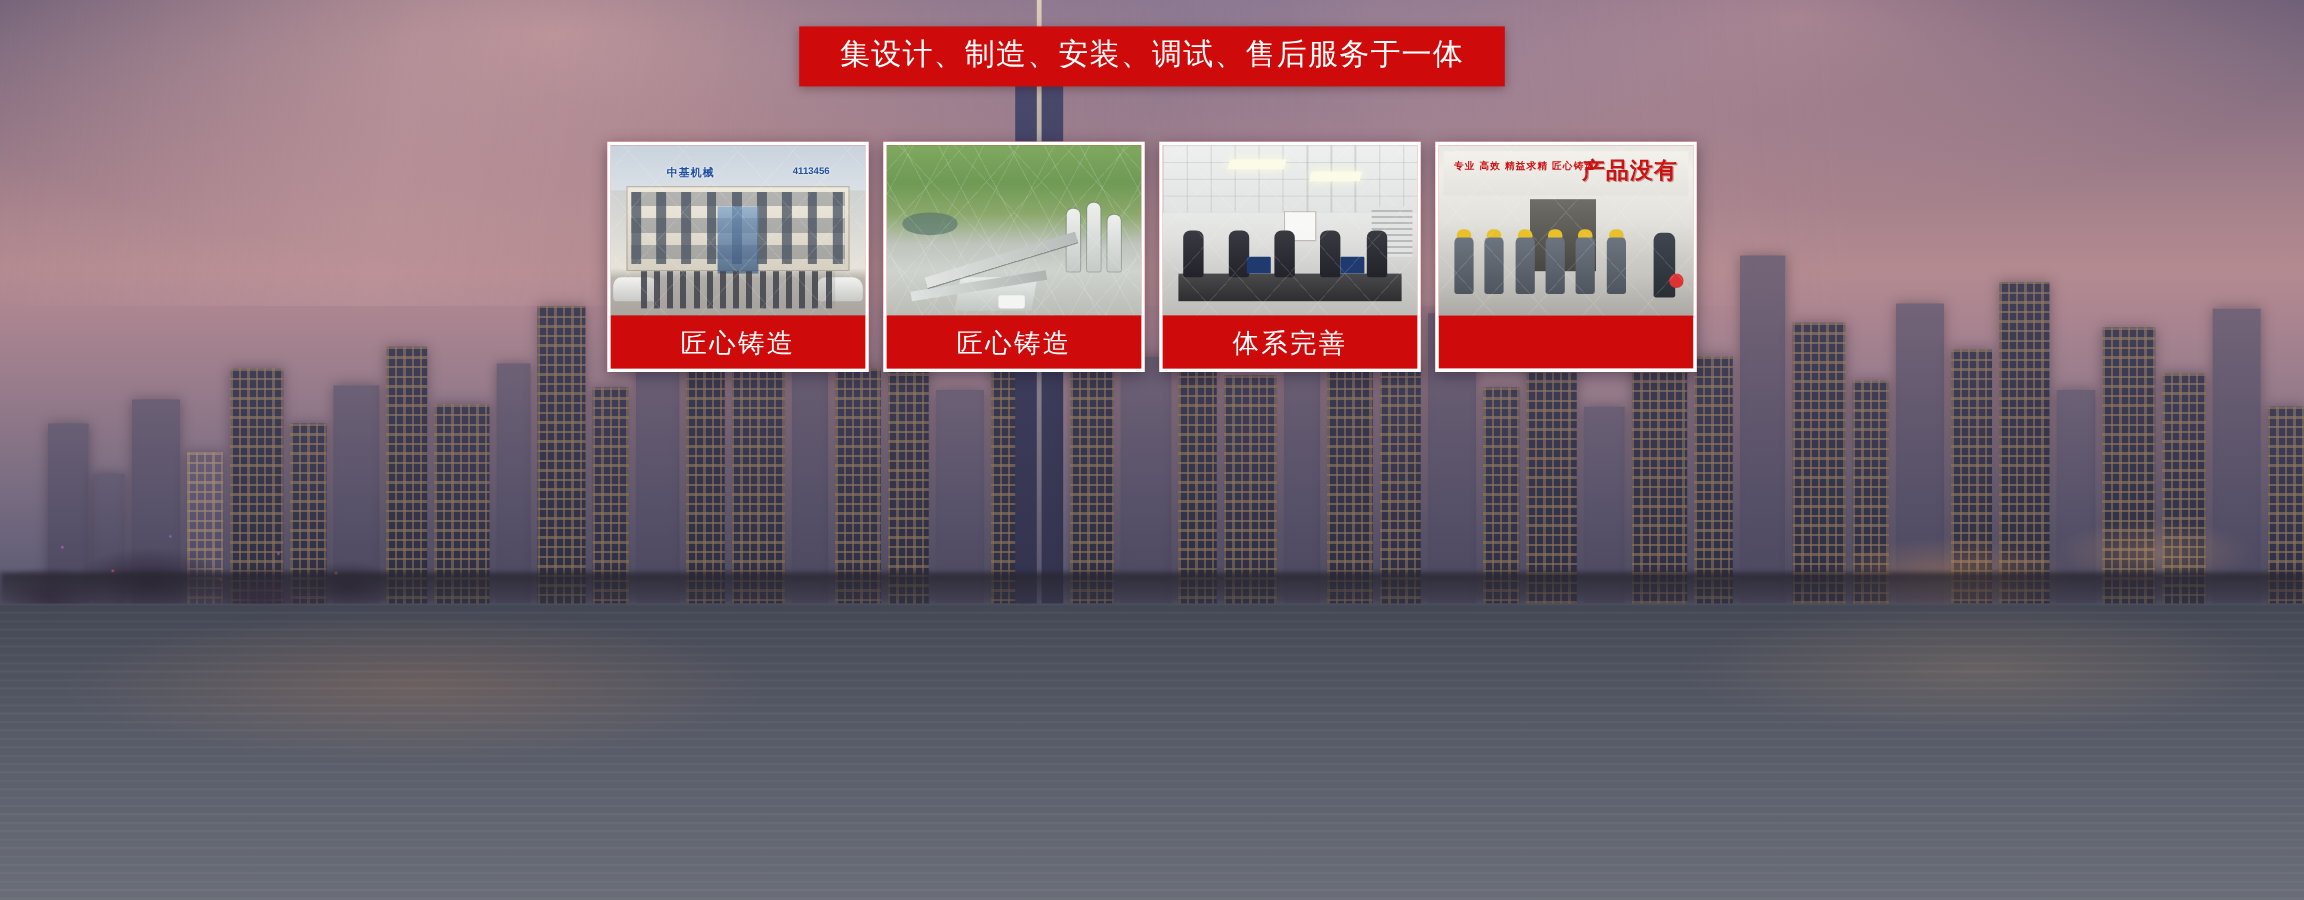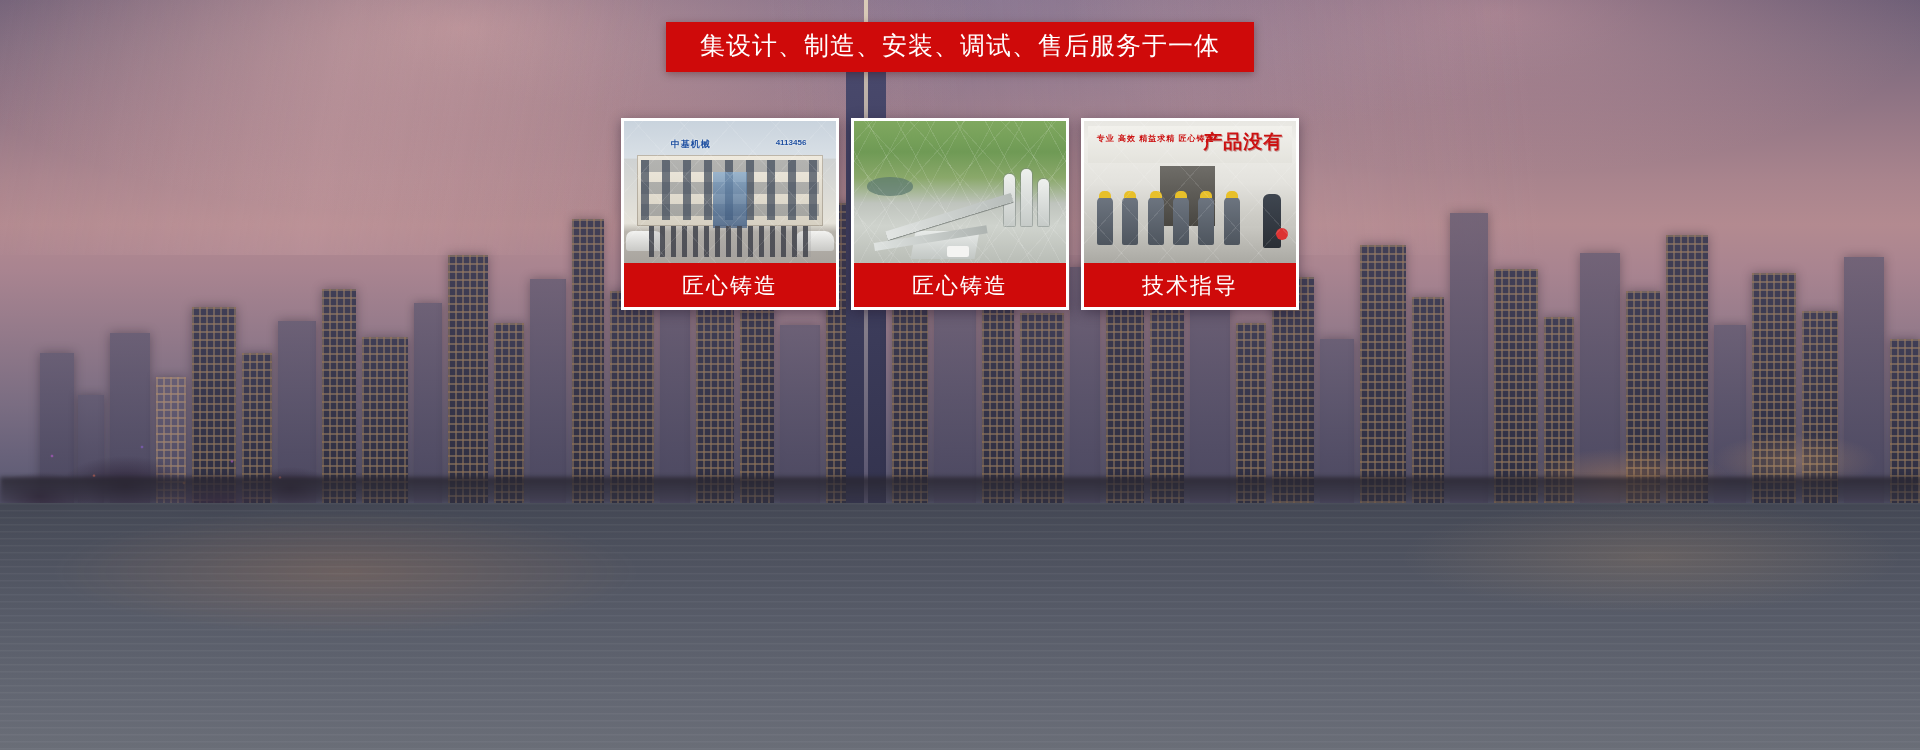--- a/index.html
+++ b/index.html
@@ -478,37 +478,55 @@
           <div class="silo s3"></div>
           <div class="shed"></div>
           <div class="belt"></div>
           <div class="belt2"></div>
           <div class="truck"></div>
           <div class="wm"></div>
         </div>
         <div class="card-caption">匠心铸造</div>
       </div>
 
+      <div class="card">
+        <div class="card-photo ph3">
+          <div class="ceiling"></div>
+          <div class="lamp l1"></div>
+          <div class="lamp l2"></div>
+          <div class="blinds"></div>
+          <div class="wallart"></div>
+          <div class="desk"></div>
+          <div class="person p1"></div>
+          <div class="person p2"></div>
+          <div class="person p3"></div>
+          <div class="person p4"></div>
+          <div class="person p5"></div>
+          <div class="monitor m1"></div>
+          <div class="monitor m2"></div>
+          <div class="wm"></div>
+        </div>
+        <div class="card-caption">体系完善</div>
+      </div>
 
       <div class="card">
         <div class="card-photo ph4">
           <div class="banner-red"></div>
           <div class="bigtext">产品没有</div>
           <div class="smalltext">专业  高效
 精益求精  匠心铸造</div>
           <div class="door"></div>
           <div class="floor"></div>
           <div class="worker w1"></div>
           <div class="worker w2"></div>
           <div class="worker w3"></div>
           <div class="worker w4"></div>
           <div class="worker w5"></div>
           <div class="worker w6"></div>
           <div class="supervisor"></div>
           <div class="redhat"></div>
           <div class="wm"></div>
         </div>
-        <div class="card-caption">技术指导</div>
       </div>
 
     </div>
   </div>
 </div>
 
 </body></html>

